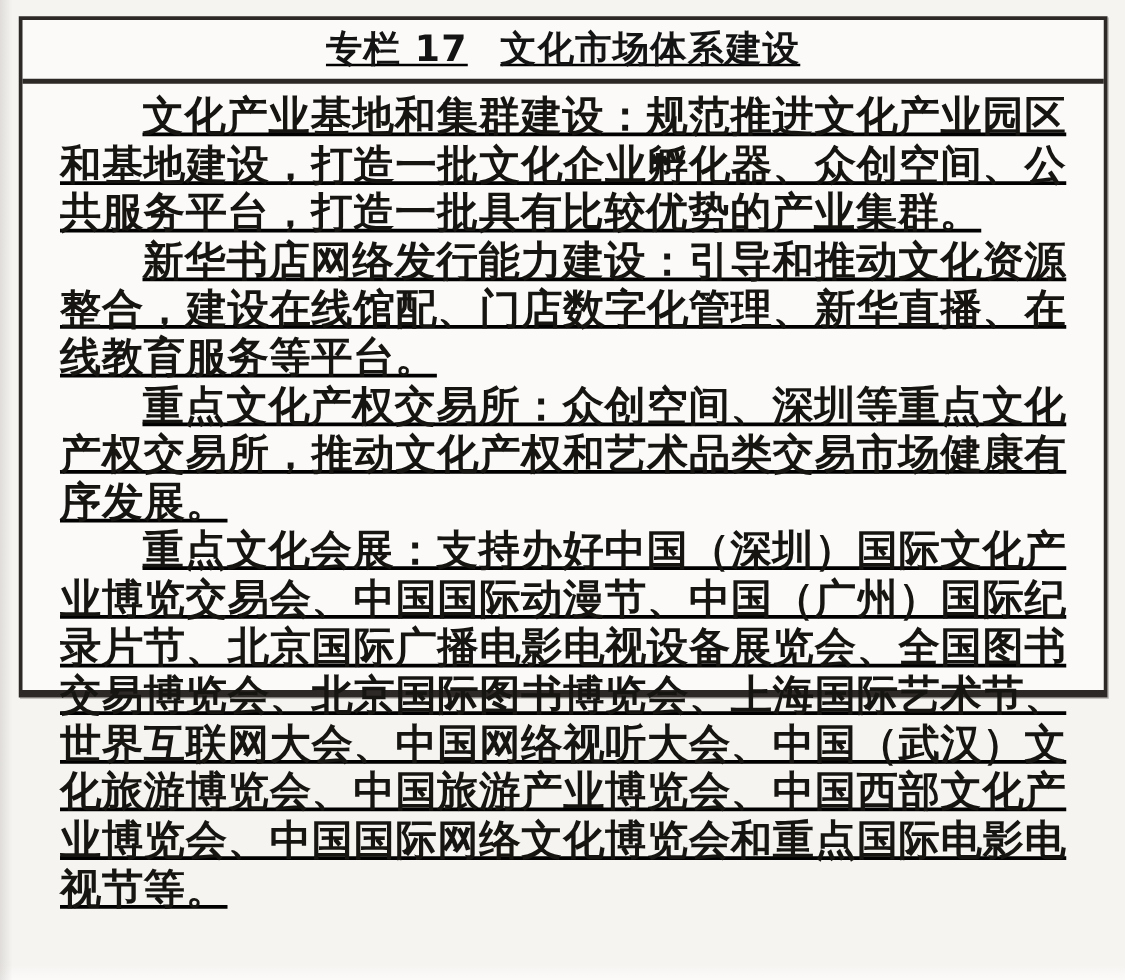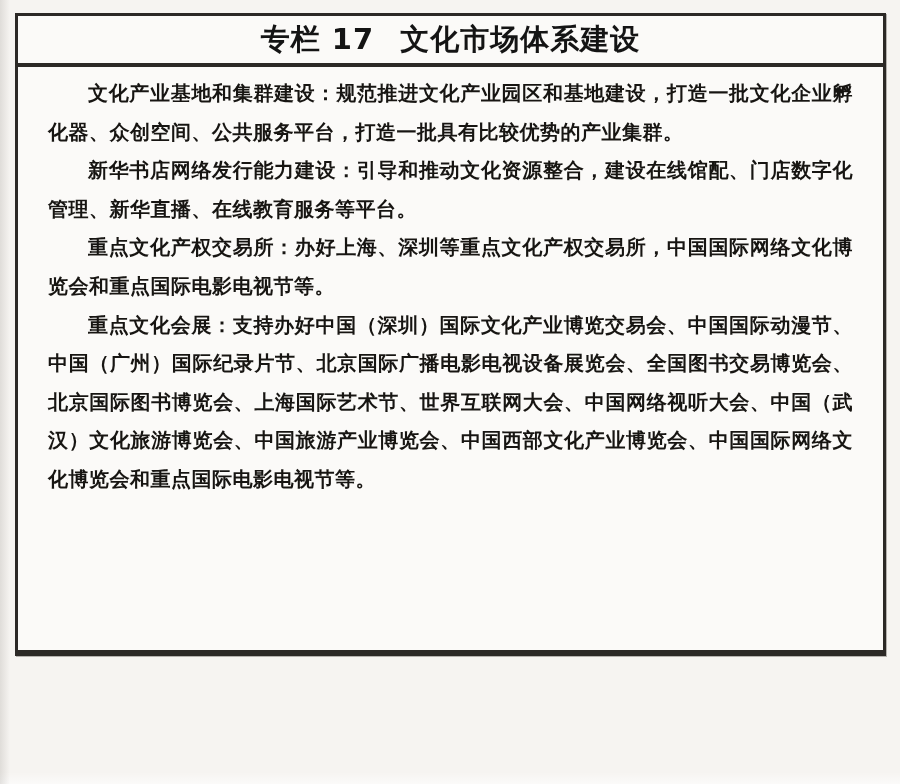--- a/index.html
+++ b/index.html
@@ -23,47 +23,48 @@
     background:
       linear-gradient(90deg, rgba(120,115,108,0.18) 0px, rgba(120,115,108,0) 10px),
       linear-gradient(0deg, rgba(255,255,255,0.6) 0px, rgba(255,255,255,0) 12px);
     pointer-events: none;
   }
   .panel {
     position: absolute;
     left: 15px;
     top: 13px;
     width: 871px;
-    height: 643px;
+    height: 545px;
     box-sizing: border-box;
     border: 3px solid #2c2926;
     border-bottom-width: 6px;
     background: #fbfaf8;
     box-shadow: 1px 1px 0 rgba(60,55,50,0.35);
+    text-decoration: underline;
   }
   .panel-header {
     box-sizing: border-box;
     height: 51px;
     border-bottom: 4px solid #2c2926;
     display: flex;
     align-items: center;
     justify-content: center;
     color: #141414;
     font-size: 29px;
     font-weight: 700;
     letter-spacing: 1px;
   }
   .panel-header .title-label {
     margin-right: 26px;
   }
   .panel-body {
     box-sizing: border-box;
     padding: 7px 30px 0 30px;
     color: #171512;
-    font-size: 20px;
+    font-size: 33px;
     line-height: 38.6px;
     font-weight: 700;
     text-align: justify;
     text-justify: inter-ideograph;
   }
   .panel-body p {
     margin: 0;
     text-indent: 2em;
     letter-spacing: 0.5px;
   }
@@ -75,18 +76,18 @@
   <div class="panel">
 
     <div class="panel-header">
       <span class="title-label">专栏 17</span>
       <span class="title-text">文化市场体系建设</span>
     </div>
 
     <div class="panel-body">
       <p>文化产业基地和集群建设：规范推进文化产业园区和基地建设，打造一批文化企业孵化器、众创空间、公共服务平台，打造一批具有比较优势的产业集群。</p>
       <p>新华书店网络发行能力建设：引导和推动文化资源整合，建设在线馆配、门店数字化管理、新华直播、在线教育服务等平台。</p>
-      <p>重点文化产权交易所：办好上海、深圳等重点文化产权交易所，中国国际网络文化博览会和重点国际电影电视节等。</p>
+      <p>重点文化产权交易所：众创空间、深圳等重点文化产权交易所，推动文化产权和艺术品类交易市场健康有序发展。</p>
       <p>重点文化会展：支持办好中国（深圳）国际文化产业博览交易会、中国国际动漫节、中国（广州）国际纪录片节、北京国际广播电影电视设备展览会、全国图书交易博览会、北京国际图书博览会、上海国际艺术节、世界互联网大会、中国网络视听大会、中国（武汉）文化旅游博览会、中国旅游产业博览会、中国西部文化产业博览会、中国国际网络文化博览会和重点国际电影电视节等。</p>
     </div>
 
   </div>
 </div>
 
 </body></html>

